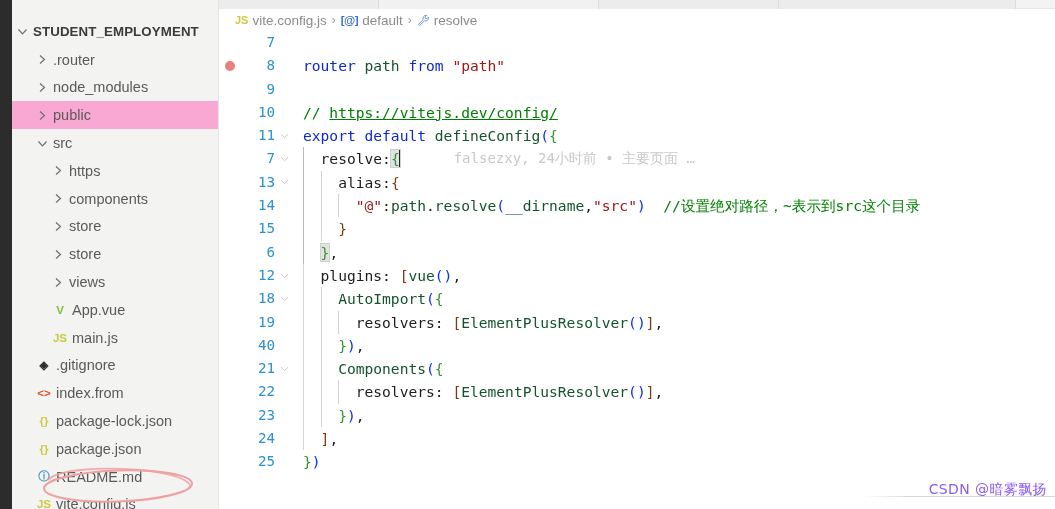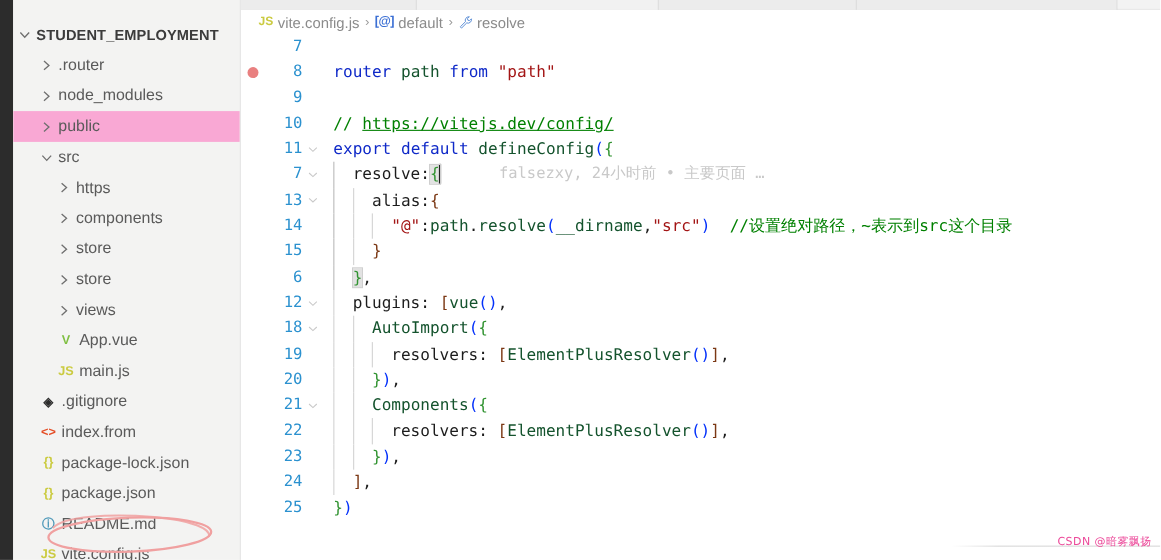--- a/index.html
+++ b/index.html
@@ -209,22 +209,22 @@
   }
   .bracket-match {
     background: #e2e2e2;
     outline: 1px solid #cfcfcf;
   }
 
   
   .watermark {
     position: absolute;
     right: 8px; bottom: 10px;
-    color: #ec4899;
-    font-size: 10px;
+    color: #8b5cf6;
+    font-size: 14px;
     letter-spacing: .4px;
     font-family: "DejaVu Sans", sans-serif;
     pointer-events: none;
   }
   .wm-rule {
     position: absolute;
     right: 0; bottom: 12px;
     width: 1055px; height: 1px;
     background: linear-gradient(to right, rgba(0,0,0,0) 82%, #d8d8d8 86%, #d8d8d8 100%);
     pointer-events: none;
@@ -408,21 +408,21 @@
           <div class="line"><span class="bp"></span><span class="lnum">14</span><span class="fold"></span><span class="ctext"><span class="guide active" style="left:10px"></span><span class="guide" style="left:27.56px"></span><span class="guide" style="left:45.12px"></span>      <span class="str">"@"</span>:<span class="plain">path</span>.<span class="plain">resolve</span><span class="brk1">(</span><span class="plain">__dirname</span>,<span class="str">"src"</span><span class="brk1">)</span>  <span class="cmt">//设置绝对路径，~表示到src这个目录</span></span></div>
           <div class="line"><span class="bp"></span><span class="lnum">15</span><span class="fold"></span><span class="ctext"><span class="guide active" style="left:10px"></span><span class="guide" style="left:27.56px"></span>    <span class="brk3">}</span></span></div>
           <div class="line"><span class="bp"></span><span class="lnum">6</span><span class="fold"></span><span class="ctext"><span class="guide active" style="left:10px"></span>  <span class="brk2 bracket-match">}</span>,</span></div>
           <div class="line"><span class="bp"></span><span class="lnum">12</span><span class="fold"><svg width="9" height="6" viewBox="0 0 11 7">
                 <path d="M1.2 1.4 L5.5 5.4 L9.8 1.4" stroke="#c9c9c9" stroke-width="1.2" fill="none"></path>
               </svg></span><span class="ctext"><span class="guide" style="left:10px"></span>  <span class="prop">plugins</span>: <span class="brk3">[</span><span class="plain">vue</span><span class="brk1">()</span>,</span></div>
           <div class="line"><span class="bp"></span><span class="lnum">18</span><span class="fold"><svg width="9" height="6" viewBox="0 0 11 7">
                 <path d="M1.2 1.4 L5.5 5.4 L9.8 1.4" stroke="#c9c9c9" stroke-width="1.2" fill="none"></path>
               </svg></span><span class="ctext"><span class="guide" style="left:10px"></span><span class="guide" style="left:27.56px"></span>    <span class="plain">AutoImport</span><span class="brk1">(</span><span class="brk2">{</span></span></div>
           <div class="line"><span class="bp"></span><span class="lnum">19</span><span class="fold"></span><span class="ctext"><span class="guide" style="left:10px"></span><span class="guide" style="left:27.56px"></span><span class="guide" style="left:45.12px"></span>      <span class="prop">resolvers</span>: <span class="brk3">[</span><span class="plain">ElementPlusResolver</span><span class="brk1">()</span><span class="brk3">]</span>,</span></div>
-          <div class="line"><span class="bp"></span><span class="lnum">20</span><span class="fold"></span><span class="ctext"><span class="guide" style="left:10px"></span><span class="guide" style="left:27.56px"></span>    <span class="brk2">}</span><span class="brk1">)</span>,</span></div>
+          <div class="line"><span class="bp"></span><span class="lnum">40</span><span class="fold"></span><span class="ctext"><span class="guide" style="left:10px"></span><span class="guide" style="left:27.56px"></span>    <span class="brk2">}</span><span class="brk1">)</span>,</span></div>
           <div class="line"><span class="bp"></span><span class="lnum">21</span><span class="fold"><svg width="9" height="6" viewBox="0 0 11 7">
                 <path d="M1.2 1.4 L5.5 5.4 L9.8 1.4" stroke="#c9c9c9" stroke-width="1.2" fill="none"></path>
               </svg></span><span class="ctext"><span class="guide" style="left:10px"></span><span class="guide" style="left:27.56px"></span>    <span class="plain">Components</span><span class="brk1">(</span><span class="brk2">{</span></span></div>
           <div class="line"><span class="bp"></span><span class="lnum">22</span><span class="fold"></span><span class="ctext"><span class="guide" style="left:10px"></span><span class="guide" style="left:27.56px"></span><span class="guide" style="left:45.12px"></span>      <span class="prop">resolvers</span>: <span class="brk3">[</span><span class="plain">ElementPlusResolver</span><span class="brk1">()</span><span class="brk3">]</span>,</span></div>
           <div class="line"><span class="bp"></span><span class="lnum">23</span><span class="fold"></span><span class="ctext"><span class="guide" style="left:10px"></span><span class="guide" style="left:27.56px"></span>    <span class="brk2">}</span><span class="brk1">)</span>,</span></div>
           <div class="line"><span class="bp"></span><span class="lnum">24</span><span class="fold"></span><span class="ctext"><span class="guide" style="left:10px"></span>  <span class="brk3">]</span>,</span></div>
           <div class="line"><span class="bp"></span><span class="lnum">25</span><span class="fold"></span><span class="ctext"><span class="brk2">}</span><span class="brk1">)</span></span></div>
         </div>
     </div>
 

